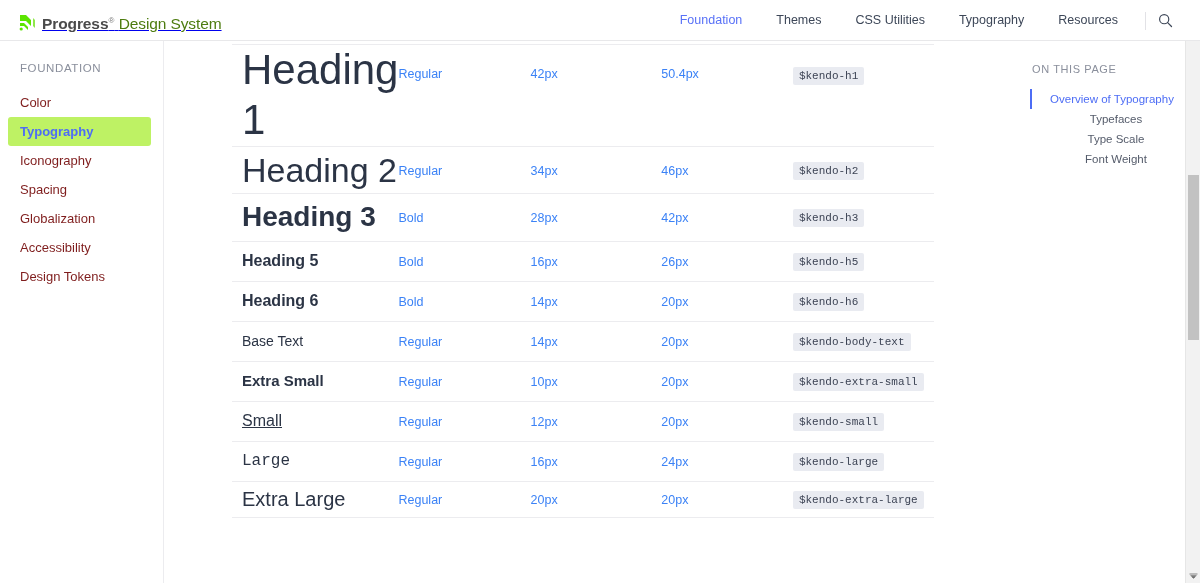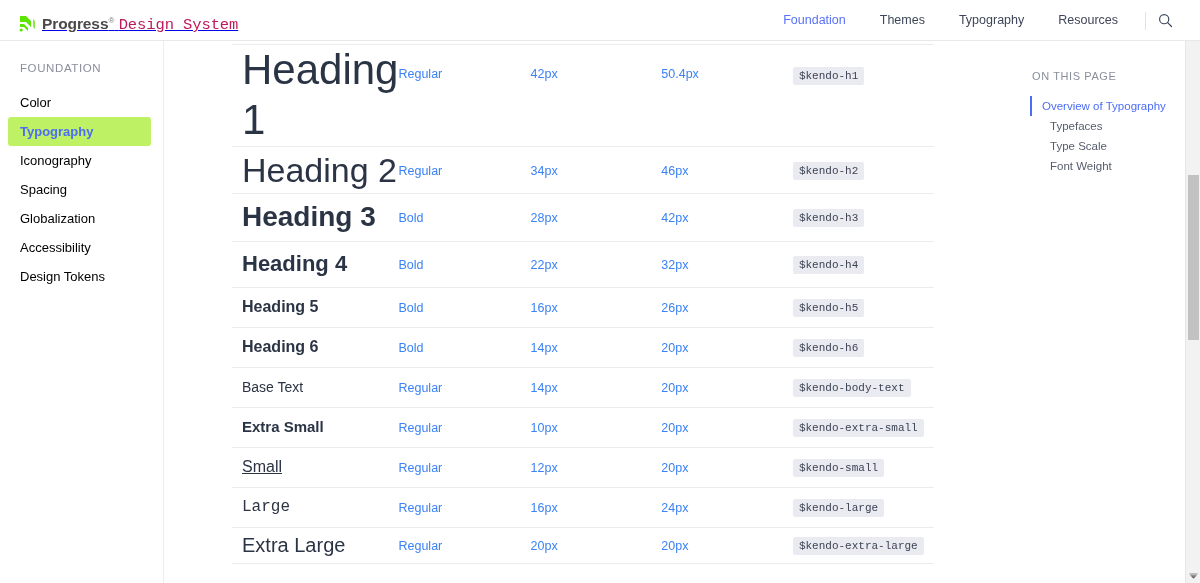--- a/index.html
+++ b/index.html
@@ -22,21 +22,21 @@
   .brand {
     position: absolute; left: 18px; top: 11px;
     display: flex; align-items: center; gap: 6px;
   }
   .brand-mark { width: 18px; height: 19px; display: block; }
   .brand-text {
     font-size: 15.5px; line-height: 19px; white-space: nowrap;
   }
   .brand-strong { font-weight: bold; color: #4a4a4a; letter-spacing: -0.1px; }
   .brand-reg { font-size: 8px; vertical-align: super; color: #7a7a7a; font-weight: normal; }
-  .brand-light { color: #be185d; font-weight: normal; letter-spacing: -0.1px; font-family: Liberation Mono, monospace; }
+  .brand-light { color: #4d7c0f; font-weight: normal; letter-spacing: -0.1px; }
 
   .topnav {
     position: absolute; right: 20px; top: 0; height: 41px;
     display: flex; align-items: center; gap: 0;
   }
   .topnav a {
     font-size: 12.5px; color: #3d4758; text-decoration: none;
     padding: 0 17px; line-height: 41px; white-space: nowrap;
   }
   .topnav a.active { color: #5871f7; }
@@ -57,21 +57,21 @@
     border-right: 1px solid #ececef;
     padding-top: 21px;
   }
   .sidebar-title {
     font-size: 11.5px; letter-spacing: 0.6px;
     color: #8a8f9c; padding-left: 20px; margin-bottom: 14px;
   }
   .sidebar-item {
     display: block; height: 29px; line-height: 29px;
     margin: 0 12px 0 8px; padding-left: 12px;
-    font-size: 13px; color: #000000;
+    font-size: 13px; color: #7f1d1d;
     text-decoration: none; border-radius: 3px;
   }
   .sidebar-item.active {
     background: #bef264; color: #4d6df5; font-weight: bold;
   }
 
   
   .main {
     position: absolute; left: 164px; top: 41px;
     width: 1020px; height: 542px;
@@ -128,33 +128,33 @@
   .row-std td { height: 40px; }
   .row-xl td  { height: 36px; }
 
   
   .toc {
     position: absolute; left: 858px; top: 22px;
     width: 160px;
   }
   .toc-title {
     font-size: 11px; letter-spacing: 0.6px; color: #8a8f9c;
-    margin-bottom: 14px; padding-left: 10px; margin-top: 7px;
+    margin-bottom: 14px; padding-left: 10px;
   }
   .toc-item {
     display: block; font-size: 11.5px; color: #555c6b;
     text-decoration: none; line-height: 20px;
     padding-left: 22px; margin-bottom: 0;
   }
   .toc-item.active {
     color: #4d6df5; padding-left: 10px;
     border-left: 2px solid #4d6df5; margin-left: 8px;
   }
   .toc-list { margin-top: 2px; }
-  .toc-list .toc-item { margin-bottom: 0; height: 20px; }
+  .toc-list .toc-item { margin-bottom: 0; height: 20px; text-align: center; }
   .toc-sub { padding-left: 28px !important; }
 
   
   .scrollbar-track {
     position: absolute; right: 0; top: 41px;
     width: 15px; height: 542px;
     background: #f2f2f2; border-left: 1px solid #e6e6e6;
   }
   .scrollbar-thumb {
     position: absolute; left: 2px; top: 134px;
@@ -176,20 +176,21 @@
       <path d="M2 10 L6 10 L10 14 L10 17 L6 13 L2 13 Z" fill="#5ce500"></path>
       <path d="M15 5 L17 7 L17 15 L15 13 Z" fill="#8fe84b"></path>
       <circle cx="3.2" cy="16" r="1.6" fill="#5ce500"></circle>
     </svg>
     <span class="brand-text"><span class="brand-strong">Progress</span><span class="brand-reg">®</span> <span class="brand-light">Design System</span></span>
   </a>
 
   <nav class="topnav">
     <a class="active" href="#">Foundation</a>
     <a href="#">Themes</a>
+    <a href="#">CSS Utilities</a>
     <a href="#">Typography</a>
     <a href="#">Resources</a>
     <span class="nav-sep"></span>
     <button class="search-btn">
       <svg width="15" height="15" viewBox="0 0 16 16">
         <circle cx="6.6" cy="6.6" r="4.9" fill="none" stroke="#3d4758" stroke-width="1.25"></circle>
         <line x1="10.3" y1="10.3" x2="14.4" y2="14.4" stroke="#3d4758" stroke-width="1.35" stroke-linecap="round"></line>
       </svg>
     </button>
   </nav>
@@ -224,27 +225,20 @@
         <td class="col-lh"><span class="meta">46px</span></td>
         <td class="col-token"><span class="token">$kendo-h2</span></td>
       </tr>
       <tr class="row-h3">
         <td class="col-sample"><span class="s-h3">Heading 3</span></td>
         <td class="col-weight"><span class="meta">Bold</span></td>
         <td class="col-size"><span class="meta">28px</span></td>
         <td class="col-lh"><span class="meta">42px</span></td>
         <td class="col-token"><span class="token">$kendo-h3</span></td>
       </tr>
-      <tr class="row-h4">
-        <td class="col-sample"><span class="s-h4">Heading 4</span></td>
-        <td class="col-weight"><span class="meta">Bold</span></td>
-        <td class="col-size"><span class="meta">22px</span></td>
-        <td class="col-lh"><span class="meta">32px</span></td>
-        <td class="col-token"><span class="token">$kendo-h4</span></td>
-      </tr>
       <tr class="row-std">
         <td class="col-sample"><span class="s-h5">Heading 5</span></td>
         <td class="col-weight"><span class="meta">Bold</span></td>
         <td class="col-size"><span class="meta">16px</span></td>
         <td class="col-lh"><span class="meta">26px</span></td>
         <td class="col-token"><span class="token">$kendo-h5</span></td>
       </tr>
       <tr class="row-std">
         <td class="col-sample"><span class="s-h6">Heading 6</span></td>
         <td class="col-weight"><span class="meta">Bold</span></td>

